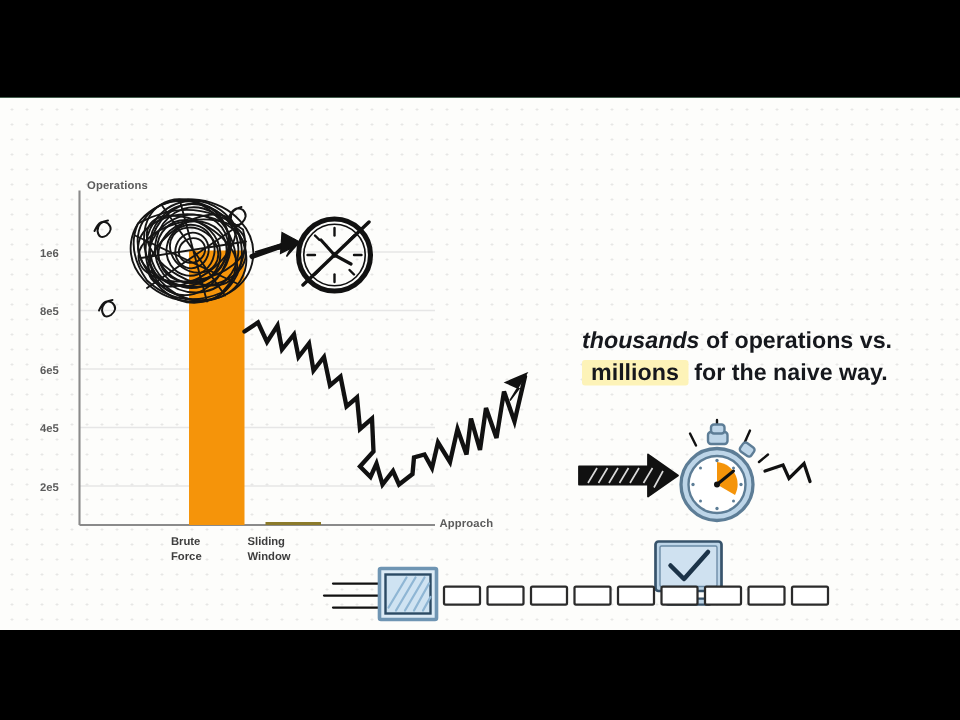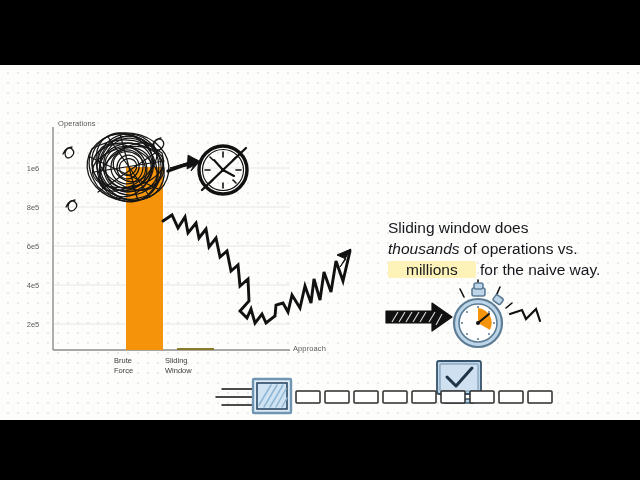--- a/index.html
+++ b/index.html
@@ -12,20 +12,21 @@
     height: 480px;
     overflow: hidden;
     font-family: "Liberation Sans", sans-serif;
   }
 
   #stage {
     position: relative;
     width: 640px;
     height: 480px;
     background: #15803d;
+    font-weight: bold;
   }
 
   
   .letterbox {
     position: absolute;
     left: 0;
     width: 640px;
     background: #000000;
     z-index: 50;
   }
@@ -91,21 +92,21 @@
     font-family: "Liberation Sans", sans-serif;
     font-size: 15.5px;
     line-height: 21px;
     color: #16181d;
   }
   #annotation .line { white-space: nowrap; }
   #annotation .ital { font-style: italic; margin-top: 36px; }
   #annotation .hl {
     background: #fdf3b8;
     border-radius: 2px;
-    padding: 0px 18px;
+    padding: 0px 6px;
   }
 </style>
 </head>
 <body>
 
 <div id="stage">
 
   <div class="letterbox" id="letterbox-top"></div>
   <div class="letterbox" id="letterbox-bottom"></div>
 
@@ -293,23 +294,20 @@
         <rect x="412" y="326" width="24" height="12" rx="1"></rect>
         <rect x="441" y="326" width="24" height="12" rx="1"></rect>
         <rect x="470" y="326" width="24" height="12" rx="1"></rect>
         <rect x="499" y="326" width="24" height="12" rx="1"></rect>
         <rect x="528" y="326" width="24" height="12" rx="1"></rect>
       </g>
     </svg>
 
     <div id="annotation">
       <div class="line">
-        <span>Sliding window does</span>
-      </div>
-      <div class="line">
         <span class="ital">thousands</span><span> of operations vs.</span>
       </div>
       <div class="line">
         <span class="hl">millions</span><span> for the naive way.</span>
       </div>
     </div>
 
   </div>
 </div>
 

